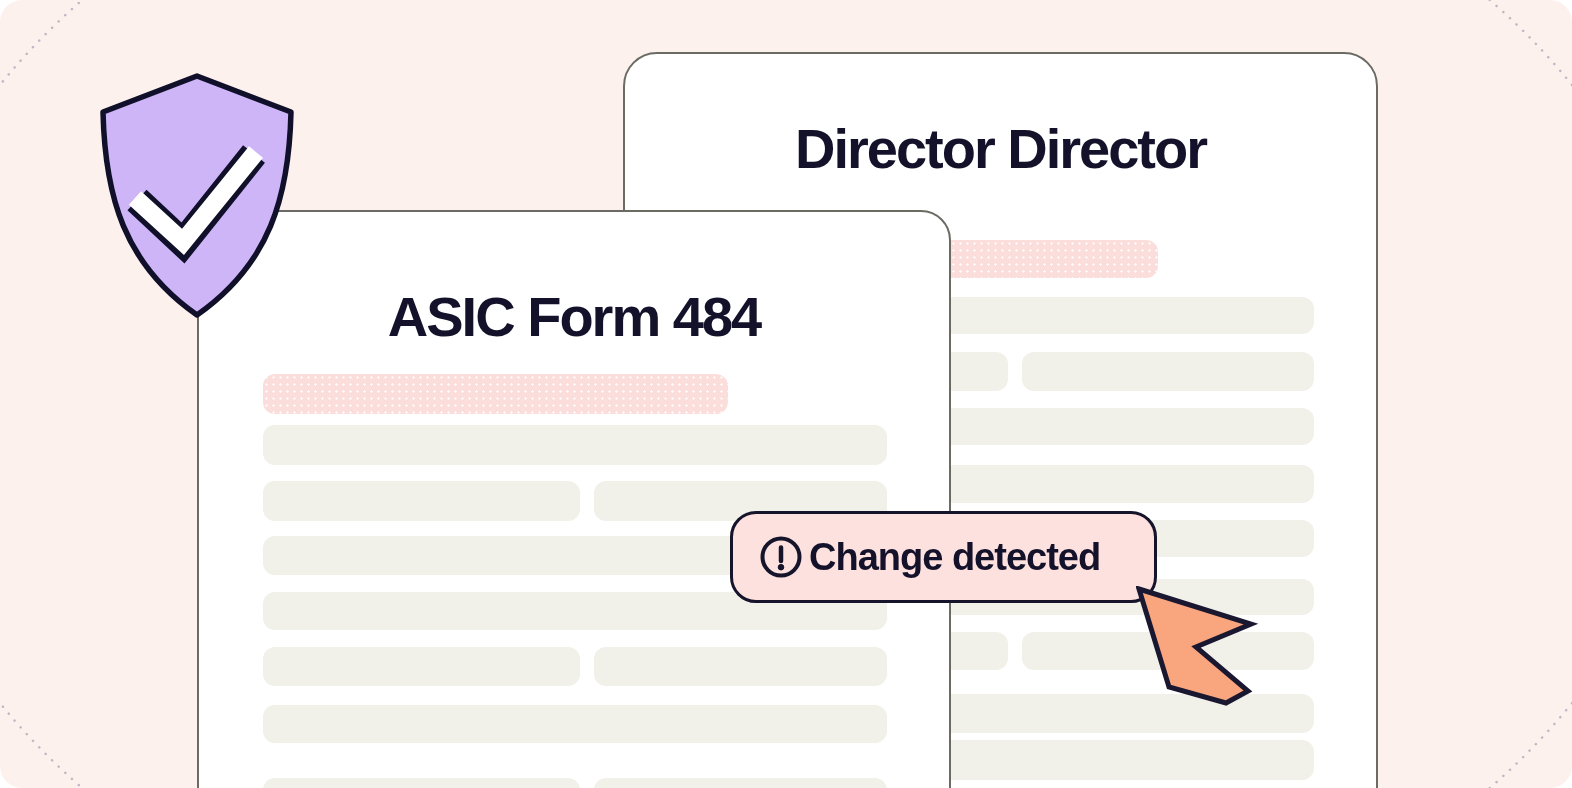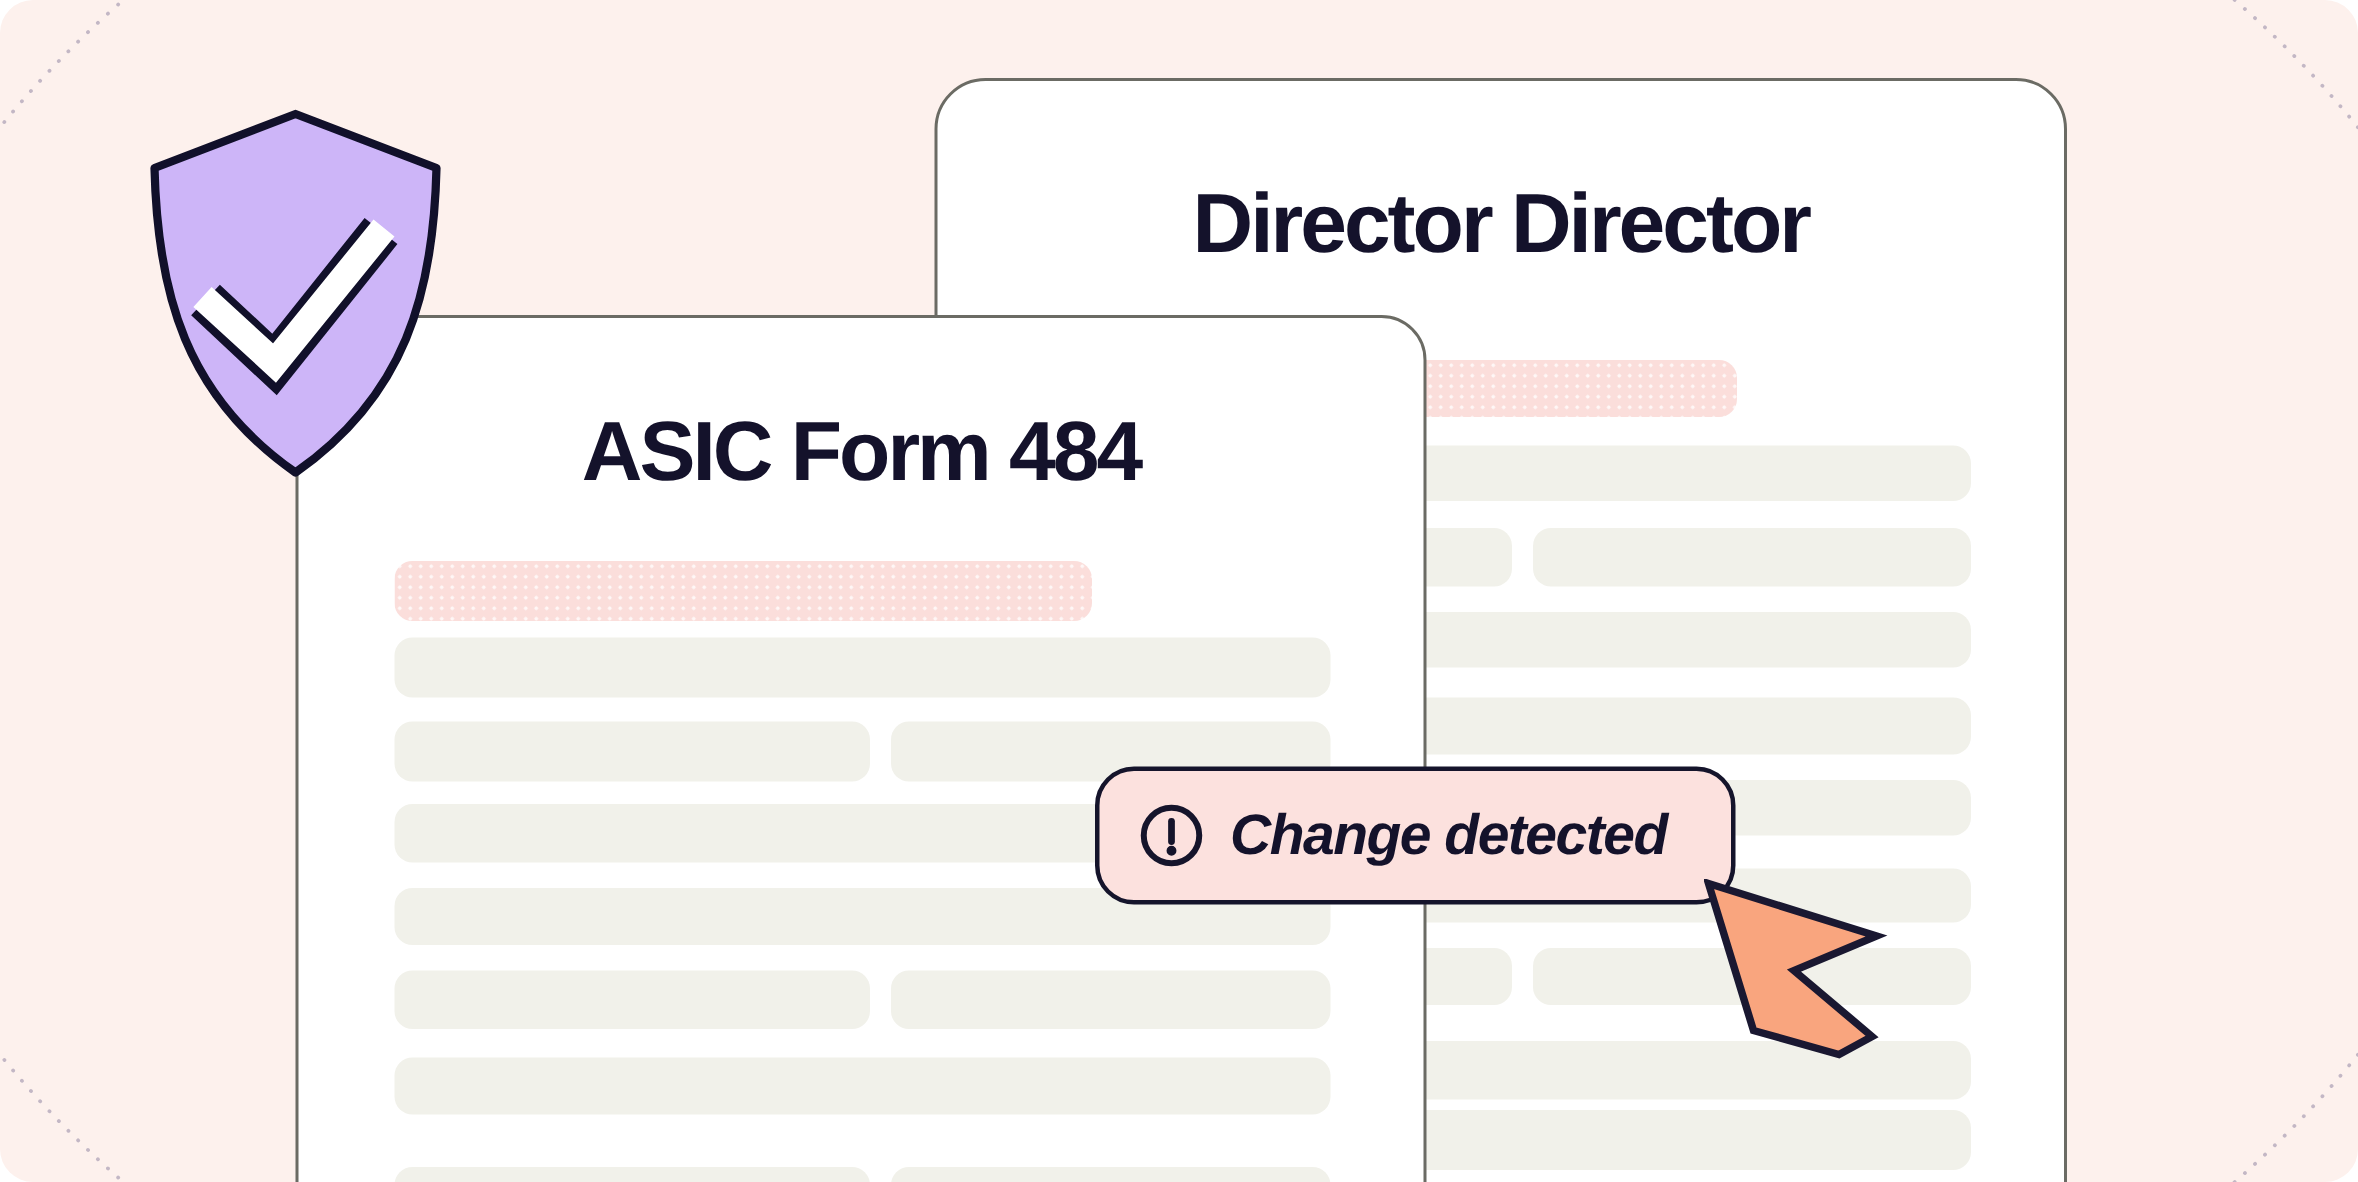--- a/index.html
+++ b/index.html
@@ -26,21 +26,21 @@
   .card-title{
     position:absolute;left:0;right:0;
     text-align:center;
     font-weight:700;
     font-size:56px;
     letter-spacing:-2px;
     color:var(--ink,#14122B);
     white-space:nowrap;
   }
   .card-director .card-title{top:62px;}
-  .card-asic .card-title{top:56px;}
+  .card-asic .card-title{top:72px;}
 
   .bars{position:absolute;top:0;bottom:0;}
   .card-director .bars{left:66px;right:66px;}
   .card-asic .bars{left:64px;right:66px;}
 
   .bar{
     position:absolute;
     border-radius:12px;
   }
   .bar-gray{background:var(--bar-gray,#F1F1EA);}
@@ -56,23 +56,22 @@
   .shield .check-inner{stroke:#fff;}
 
   .badge{
     position:absolute;left:730px;top:511px;width:427px;height:92px;
     box-sizing:border-box;
     background:var(--badge-bg,#FCE1DE);
     border:3.5px solid var(--badge-border,#15142B);
     border-radius:26px;
     display:flex;align-items:center;
     padding-left:26px;
-    gap:17px;
+    gap:6px;
     z-index:4;
-    font-style:italic;
   }
   .badge-label{
     font-weight:700;
     font-size:38px;
     letter-spacing:-1px;
     color:var(--ink,#14122B);
     white-space:nowrap;
   }
   .alert-icon circle,.alert-icon line{stroke:var(--badge-border,#15142B);}
   .alert-icon .alert-dot{fill:var(--badge-border,#15142B);}

